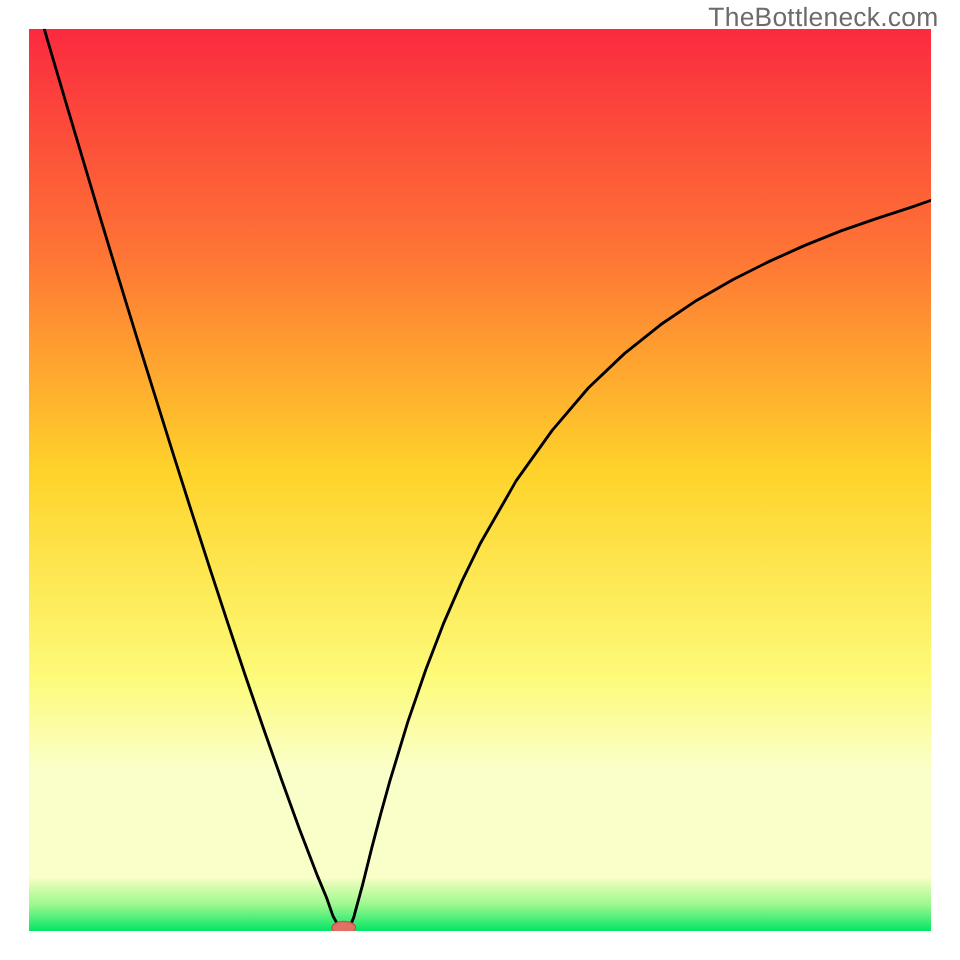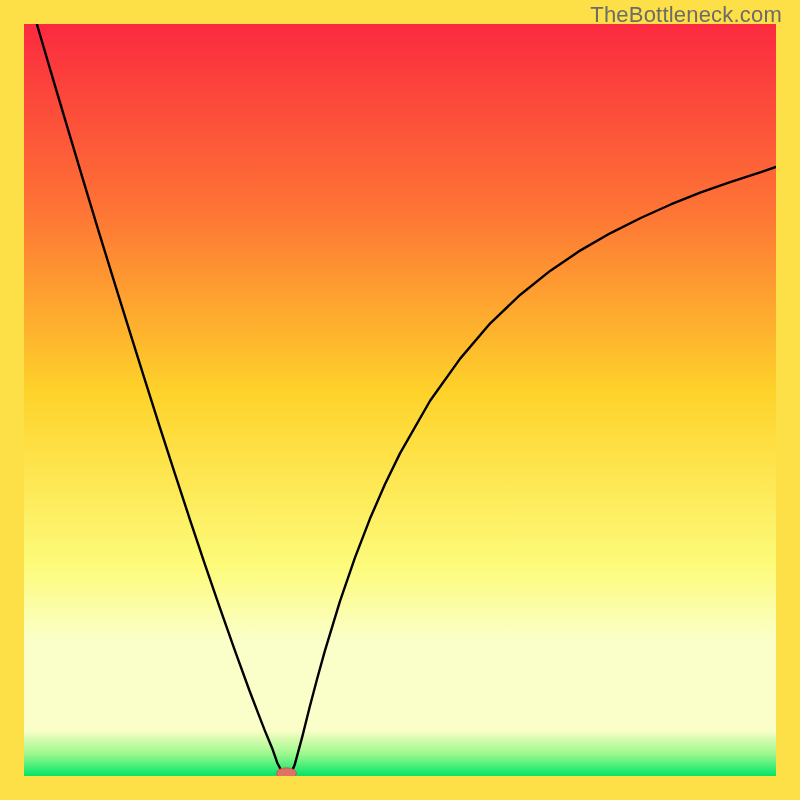--- a/index.html
+++ b/index.html
@@ -7,21 +7,21 @@
     padding: 0;
     width: 800px;
     height: 800px;
     overflow: hidden;
     font-family: Arial, Helvetica, sans-serif;
     background: #000;
   }
   .frame {
     width: 800px;
     height: 800px;
-    background: #fde047;
+    background: #ffffff;
     position: relative;
   }
   .watermark {
     position: absolute;
     top: 2px;
     right: 18px;
     color: #6b6b6b;
     font-size: 22px;
     font-weight: 400;
     letter-spacing: 0.2px;

